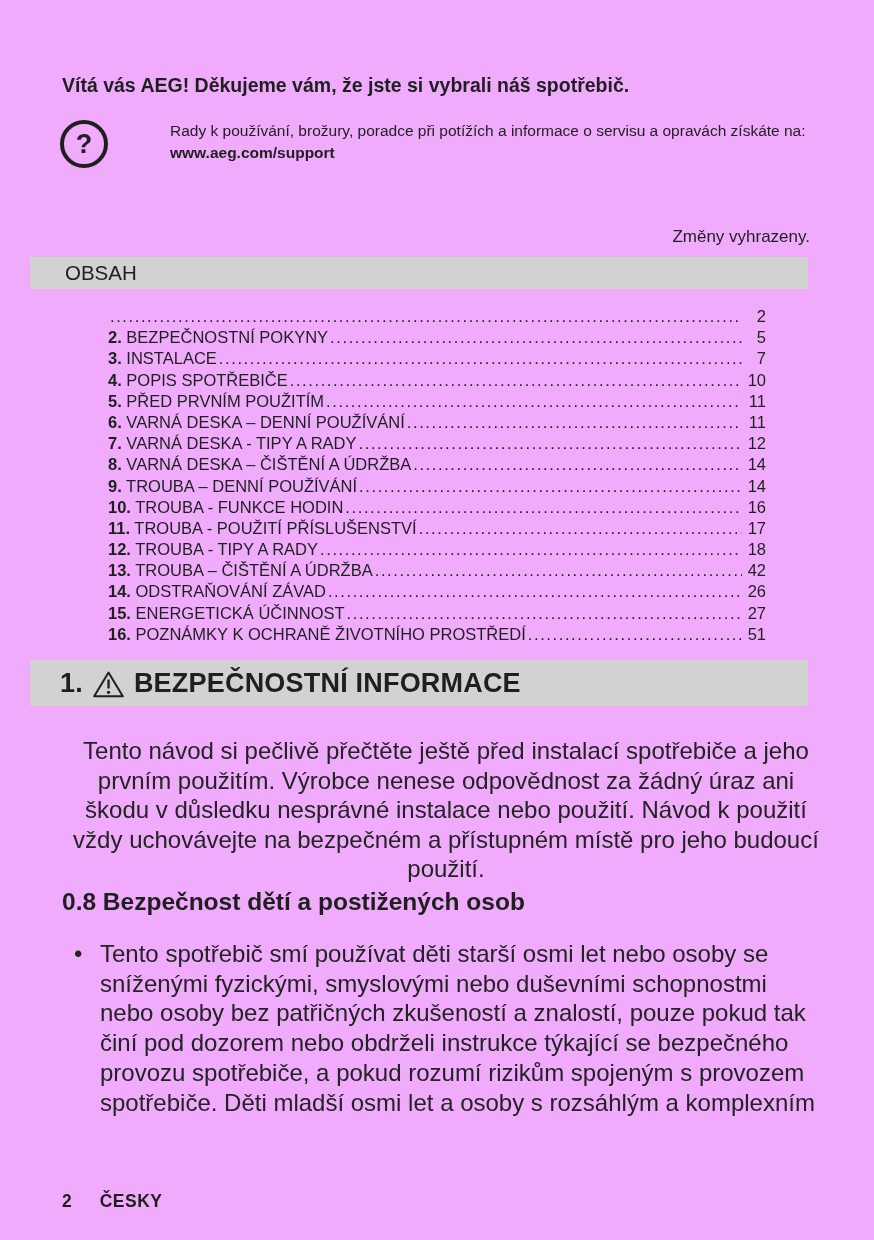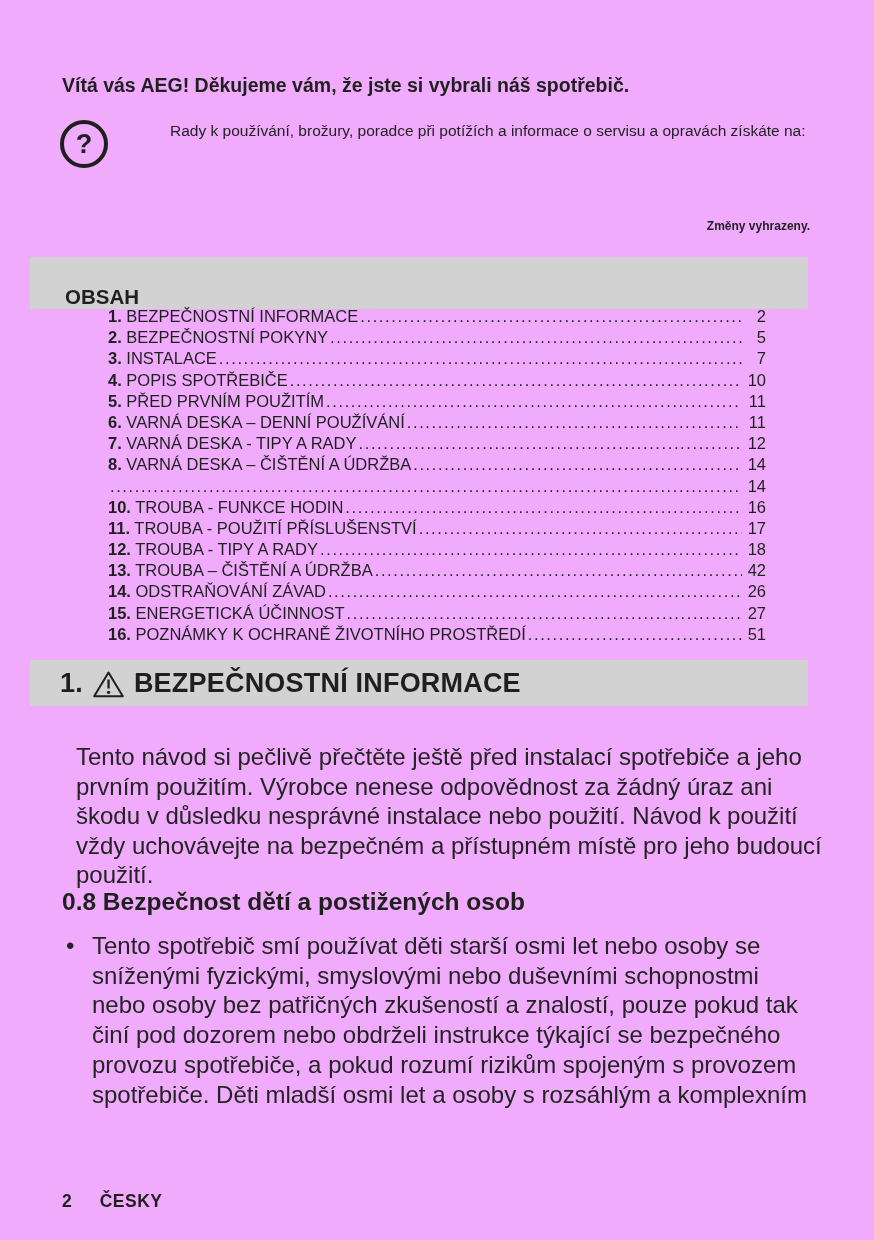--- a/index.html
+++ b/index.html
@@ -27,34 +27,33 @@
     font-size:27px;font-weight:bold;
     flex:0 0 auto;
   }
   .help-text{
     margin-left:62px;width:640px;
     font-size:15.5px;line-height:21.5px;
   }
   .help-text p{margin:0;}
   .help-text .url{font-weight:bold;}
   .notice{
-    position:absolute;top:219px;right:64px;
-    font-size:12px;
-    font-weight:bold;
+    position:absolute;top:227px;right:64px;
+    font-size:17px;
   }
   .bar{
     position:absolute;left:30px;width:778px;
     background:#d2d2d2;
     box-sizing:border-box;
   }
   .bar.obsah{
-    top:257px;height:52px;
+    top:257px;height:32px;
     padding-left:35px;
     font-size:20.5px;
-    display:flex;align-items:flex-end;font-weight:bold;
+    display:flex;align-items:center;
   }
   .bar.section-bar{
     top:660px;height:46px;
     padding-left:30px;
     display:flex;align-items:center;
     font-size:27px;font-weight:bold;
     letter-spacing:0.2px;
   }
   .sec-num{margin-right:9px;}
   .warn-svg{margin-right:9px;position:relative;top:1px;flex:0 0 auto;}
@@ -73,31 +72,32 @@
     flex:1;overflow:hidden;white-space:nowrap;
     margin:0 2px;
   }
   .toc .dots::after{
     content:"........................................................................................................................................................................";
     letter-spacing:1.6px;
   }
   .toc .pg{min-width:22px;text-align:right;}
   .intro{
     position:absolute;top:728px;left:62px;width:752px;
-    margin:14px;
+    margin:8px;
     font-size:24px;line-height:29.6px;
     color:#232323;
+    text-align:center;
   }
   .sub-heading{
     position:absolute;top:888px;left:62px;margin:0;
     font-size:24.5px;font-weight:bold;
   }
   .bullets{
     position:absolute;top:931px;left:64px;width:748px;
-    list-style:none;margin:0;padding:0;
+    list-style:none;margin:8px;padding:0;
     font-size:24px;line-height:29.7px;
     color:#232323;
   }
   .bullets li{
     position:relative;padding-left:28px;
   }
   .bullets li::before{
     content:"\2022";
     position:absolute;left:2px;top:0;
   }
@@ -113,32 +113,32 @@
 <div class="page">
 
   <h1 class="welcome">Vítá vás AEG! Děkujeme vám, že jste si vybrali náš spotřebič.</h1>
 
   <div class="help">
     <div class="qicon">
         <span>?</span>
       </div>
     <div class="help-text">
       <p>Rady k používání, brožury, poradce při potížích a informace o servisu a opravách získáte na:</p>
+      <p class="url">www.aeg.com/support</p>
     </div>
   </div>
 
   <div class="notice">Změny vyhrazeny.</div>
 
   <div class="bar obsah">
     <span>OBSAH</span>
   </div>
 
   <ul class="toc" id="toc">
       <li>
-        <span class="t"><b>1.</b> <span>BEZPEČNOSTNÍ INFORMACE</span></span>
         <span class="dots"></span>
         <span class="pg">2</span>
       </li>
       <li>
         <span class="t"><b>2.</b> <span>BEZPEČNOSTNÍ POKYNY</span></span>
         <span class="dots"></span>
         <span class="pg">5</span>
       </li>
       <li>
         <span class="t"><b>3.</b> <span>INSTALACE</span></span>
@@ -164,20 +164,21 @@
         <span class="t"><b>7.</b> <span>VARNÁ DESKA - TIPY A RADY</span></span>
         <span class="dots"></span>
         <span class="pg">12</span>
       </li>
       <li>
         <span class="t"><b>8.</b> <span>VARNÁ DESKA – ČIŠTĚNÍ A ÚDRŽBA</span></span>
         <span class="dots"></span>
         <span class="pg">14</span>
       </li>
       <li>
+        <span class="t"><b>9.</b> <span>TROUBA – DENNÍ POUŽÍVÁNÍ</span></span>
         <span class="dots"></span>
         <span class="pg">14</span>
       </li>
       <li>
         <span class="t"><b>10.</b> <span>TROUBA - FUNKCE HODIN</span></span>
         <span class="dots"></span>
         <span class="pg">16</span>
       </li>
       <li>
         <span class="t"><b>11.</b> <span>TROUBA - POUŽITÍ PŘÍSLUŠENSTVÍ</span></span>

